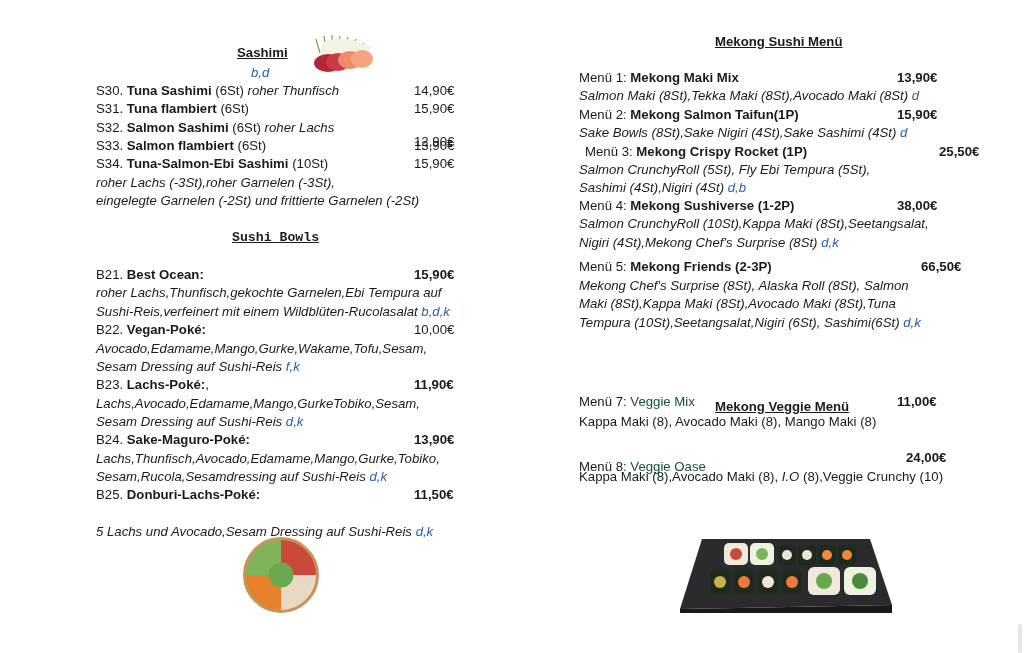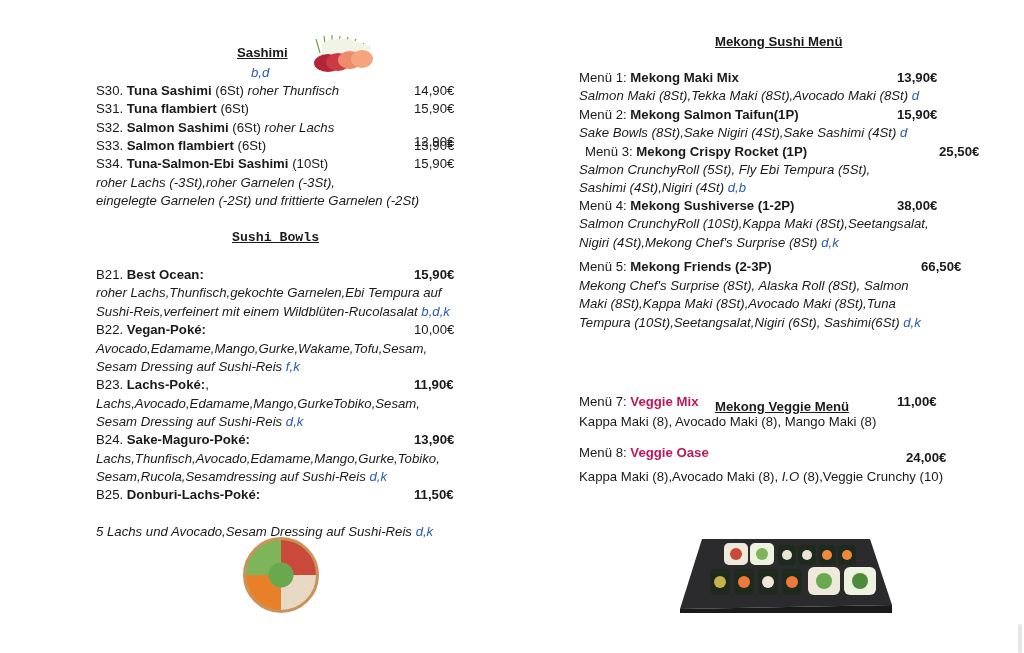--- a/index.html
+++ b/index.html
@@ -6,21 +6,21 @@
     body { width:1024px; height:653px; position:relative; overflow:hidden;
            font-family:"Liberation Sans", sans-serif; color:#1a1a1a; font-size:13.2px; }
     .col { position:absolute; top:0; }
     .left { left:96px; width:365px; }
     .right { left:579px; width:365px; }
     .sec-title { position:absolute; font-weight:bold; text-decoration:underline; font-size:13.2px; white-space:nowrap; }
     .line { position:absolute; left:0; white-space:nowrap; line-height:18px; }
     .price { position:absolute; white-space:nowrap; line-height:18px; }
     .desc { font-style:italic;text-align:center; }
     .allergen { color:#2a5db0; font-style:italic; }
-    .green { color:#be185d; font-weight:bold; }
+    .green { color:#14532d; font-weight:normal; }
     b { font-weight:bold; }
     .scrollbar { position:absolute; right:2px; top:624px; width:4px; height:29px; background:#e6e6e6; border-radius:2px; }
 
     
     .sashimi-img { position:absolute; left:310px; top:33px; width:68px; height:44px; }
     .bowl-img { position:absolute; left:243px; top:537px; width:76px; height:76px; border-radius:50%;
                 background: radial-gradient(circle at 50% 50%, #6aa84f 0 12px, transparent 13px),
                             conic-gradient(#c94a3a 0 25%, #e8d9c4 25% 50%, #e8802a 50% 75%, #7fb55a 75% 100%);
                 border:3px solid #c9935a; box-sizing:border-box; }
     .platter-img { position:absolute; left:680px; top:535px; width:212px; height:78px; }
@@ -175,21 +175,21 @@
   </div>
 
   <div class="sec-title" style="left:136px;top:353px;margin-top:46px;">Mekong Veggie Menü</div>
 
   <div class="line" style="top:393px;">
     <span>Menü 7:</span> <span class="green">Veggie Mix</span>
   </div>
   <div class="price" style="left:318px;top:393px;font-weight:bold;">11,00€</div>
   <div class="line" style="top:413px;">Kappa Maki (8), Avocado Maki (8), Mango Maki (8)</div>
 
-  <div class="line" style="top:444px;">
+  <div class="line" style="top:458px;">
     <span>Menü 8:</span> <span class="green">Veggie Oase</span>
   </div>
   <div class="price" style="left:318px;top:449px;font-weight:bold;margin-left:9px;">24,00€</div>
   <div class="line" style="top:468px;">
     <span>Kappa Maki (8),Avocado Maki (8), </span><i>I.O</i><span> (8),Veggie Crunchy (10)</span>
   </div>
 </div>
 
 <svg class="platter-img" viewBox="0 0 212 78">
   <polygon points="22,4 190,4 212,70 0,74" fill="#2b2b2d"></polygon>

